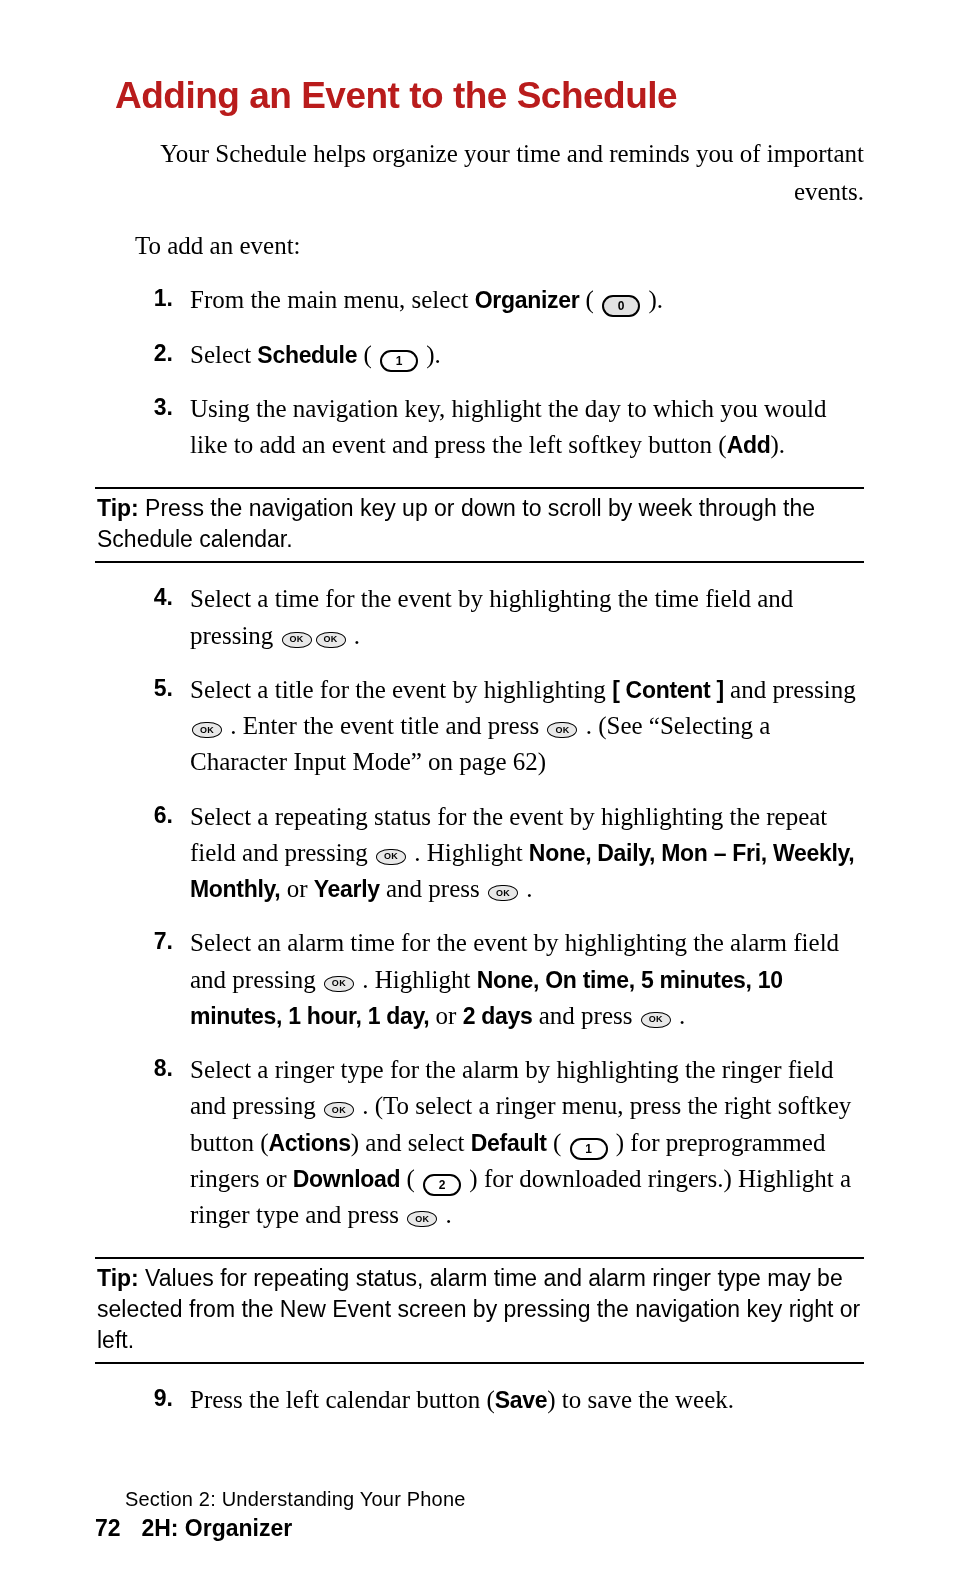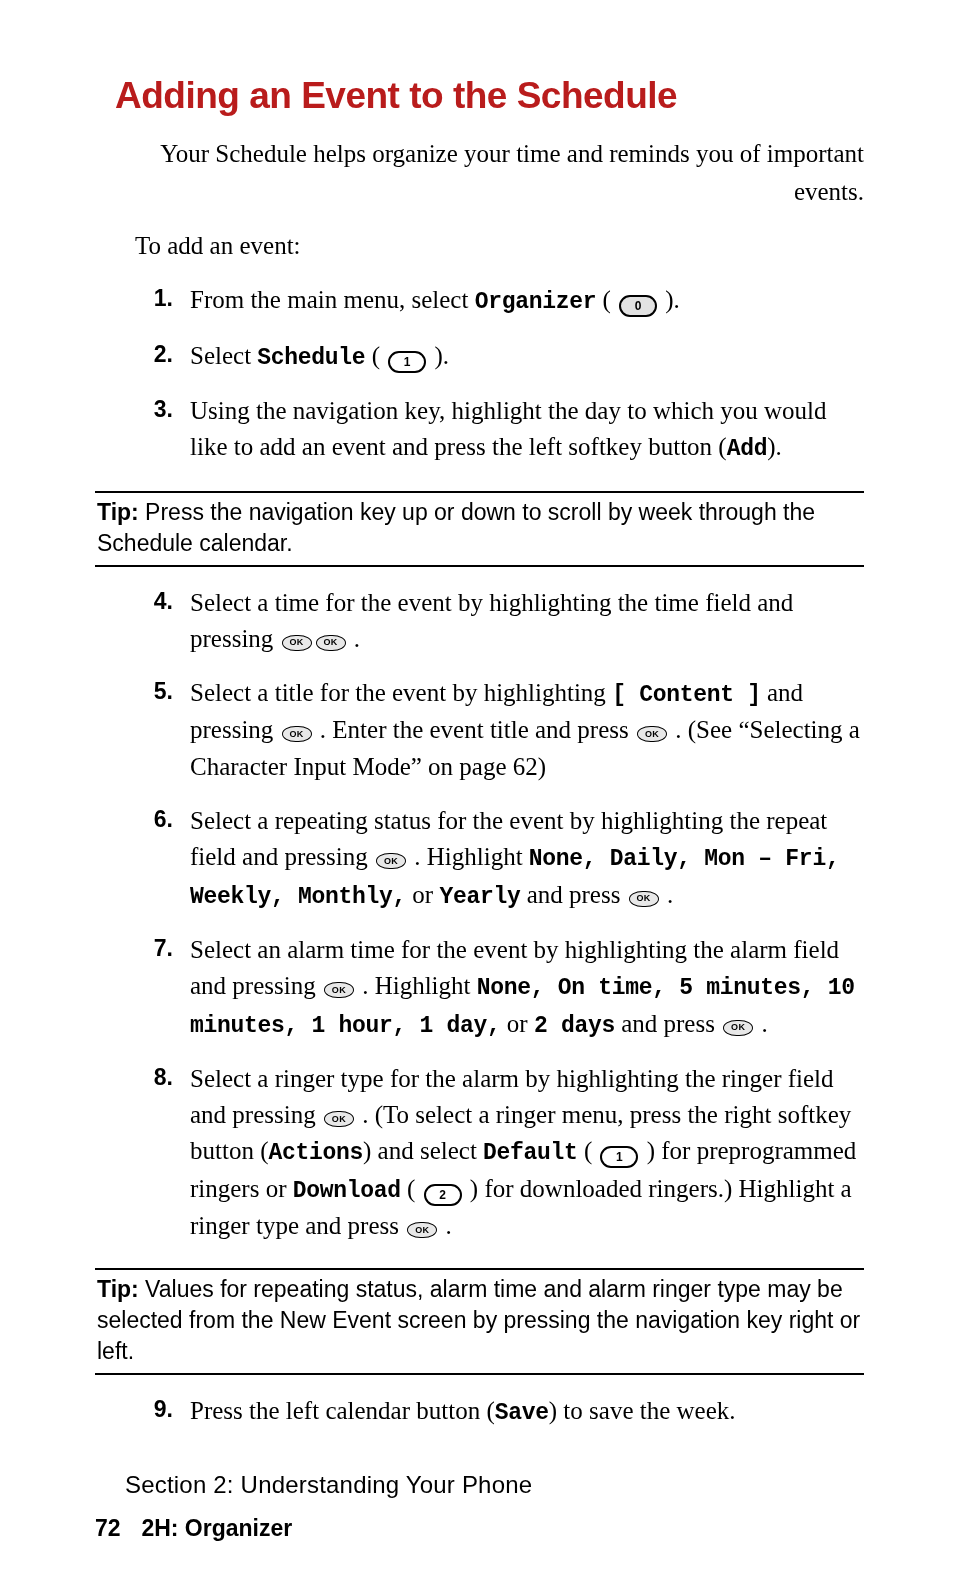--- a/index.html
+++ b/index.html
@@ -58,21 +58,21 @@
   ol.steps > li .num {
     position: absolute;
     left: 0;
     top: 0;
     font-family: Arial, Helvetica, sans-serif;
     font-weight: 900;
     font-size: 23px;
     width: 38px;
     text-align: right;
   }
-  .b { font-family: Liberation Mono, monospace; font-weight: 900; font-size: 0.92em; letter-spacing: -0.3px; }
+  .b { font-family: Liberation Sans, sans-serif; font-weight: 900; font-size: 0.92em; letter-spacing: -0.3px; }
   .tipbox {
     border-top: 2px solid #000;
     border-bottom: 2px solid #000;
     margin: 24px 0 18px 0;
     padding: 4px 2px 6px 2px;
     font-family: Arial, Helvetica, sans-serif;
     font-size: 23px;
     line-height: 1.35;
   }
   .tipbox .tiplabel { font-weight: 900; }
@@ -126,24 +126,24 @@
   }
 
   .footer {
     position: absolute;
     left: 95px;
     right: 90px;
     bottom: 48px;
   }
   .footer-section {
     font-family: Arial, Helvetica, sans-serif;
-    font-size: 24px;
+    font-size: 20px;
     font-weight: 400;
     margin-left: 30px;
-    margin-bottom: 16px;
+    margin-bottom: 4px;
     letter-spacing: 0.2px;
   }
   .footer-line {
     font-family: Arial, Helvetica, sans-serif;
     font-weight: 900;
     font-size: 23px;
   }
   .footer-line .pg { display: inline-block; width: 40px; }
 </style>
 </head>

